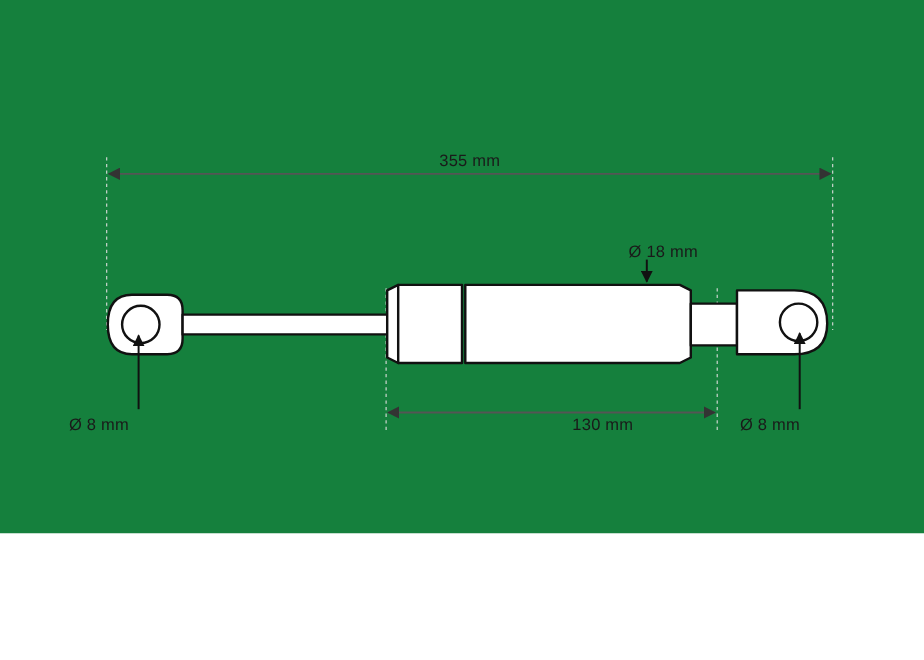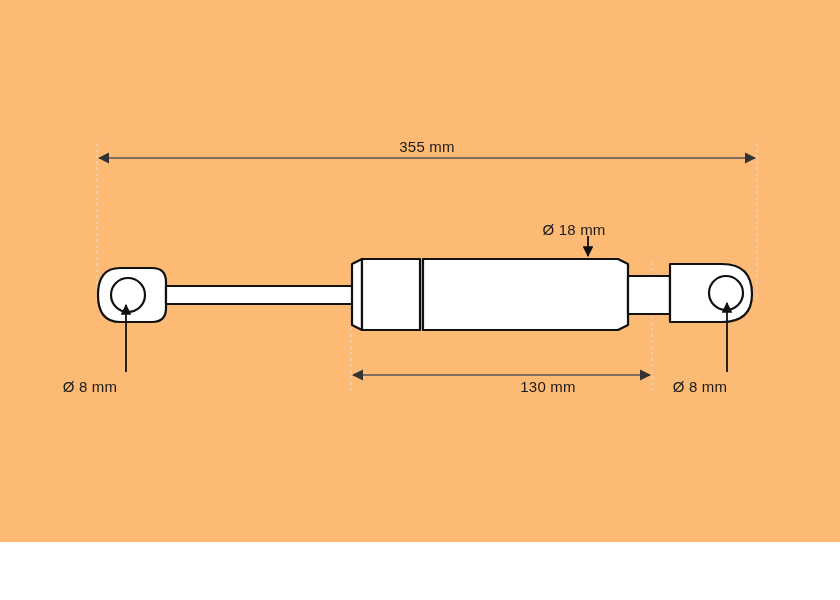--- a/index.html
+++ b/index.html
@@ -3,22 +3,22 @@
 <meta charset="utf-8">
 <style>
   html, body {
     margin: 0;
     padding: 0;
     background: #ffffff;
   }
   #stage {
     position: relative;
     width: 840px;
-    height: 542px;
-    background: #fdba74;
+    height: 485px;
+    background: #15803d;
     font-family: "Liberation Sans", sans-serif;
     overflow: hidden;
   }
   #drawing {
     position: absolute;
     top: 0;
     left: 0;
     width: 840px;
     height: 600px;
   }
@@ -28,21 +28,21 @@
     font-size: 15px;
     color: #1a1a1a;
     white-space: nowrap;
     letter-spacing: 0.2px;
   }
   .dim-label.center {
     transform: translateX(-50%);
   }
   #label-total   { left: 427px; top: 138px; }
   #label-stroke  { left: 548px; top: 378px; }
-  #label-diaBody { left: 574px; top: 221px; }
+  #label-diaBody { left: 603px; top: 221px; }
   #label-diaLeft { left: 90px;  top: 378px; }
   #label-diaRight{ left: 700px; top: 378px; }
 </style>
 </head>
 <body>
 
 <div id="stage">
 
   <svg id="drawing" viewBox="0 0 840 600" xmlns="http://www.w3.org/2000/svg">
 

